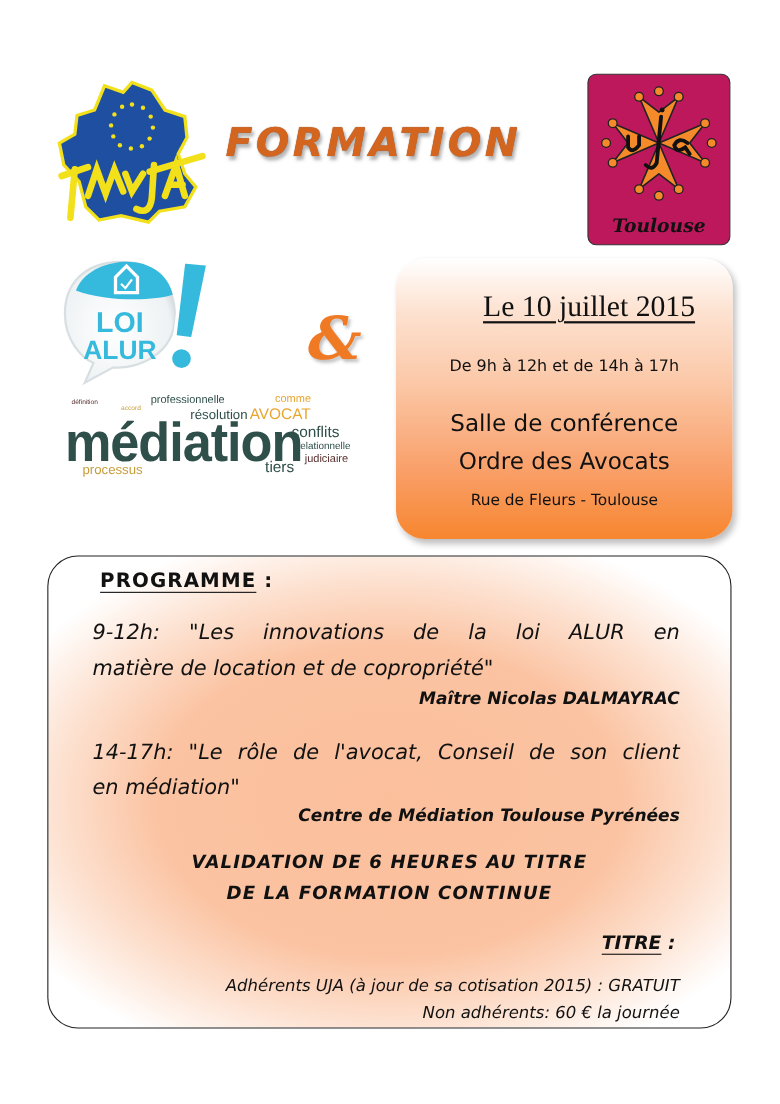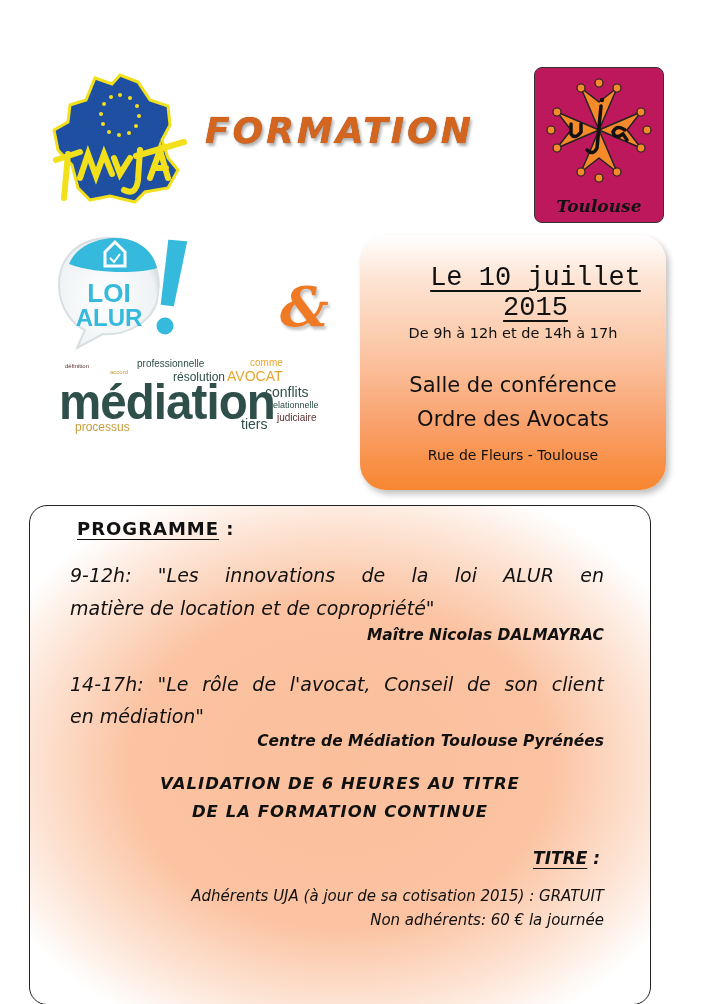--- a/index.html
+++ b/index.html
@@ -30,29 +30,29 @@
   
   #cloud { left:45px; top:355px; width:290px; height:80px; }
   #cloud .big { position:absolute; left:14px; top:22px; font-family:"Liberation Sans", sans-serif;
      font-weight:bold; font-size:50px; color:#2f4f4a; letter-spacing:-1px; transform:scaleX(0.95); transform-origin:left; line-height:1; }
   .w { position:absolute; font-family:"Liberation Sans", sans-serif; font-weight:normal; line-height:1; white-space:nowrap; }
 
   
   #datebox { left:360px; top:235px; width:306px; height:255px; border-radius:26px;
      background:linear-gradient(to bottom, #ffffff 0%, #fde3d2 18%, #fbc7a6 45%, #f9a06a 75%, #f7862f 100%);
      box-shadow: 3px 4px 6px rgba(0,0,0,0.25); text-align:center; }
-  #date-title { position:absolute; left:0; right:0; top:28px; font-family:Liberation Mono, monospace;
+  #date-title { position:absolute; left:0; right:0; top:28px; font-family:Liberation Serif, serif;
      font-size:27px; text-decoration:underline; text-decoration-thickness:2px; text-underline-offset:5px; color:#111;padding-left:45px; }
   #date-hours { position:absolute; left:0; right:0; top:90px; font-size:14.5px; color:#111; }
   #date-room { position:absolute; left:0; right:0; top:138px; font-size:21px; color:#111; }
   #date-order { position:absolute; left:0; right:0; top:172px; font-size:21px; color:#111; }
   #date-street { position:absolute; left:0; right:0; top:212px; font-size:14px; color:#111; }
 
   
-  #prog { left:29px; top:505px; width:622px; height:500px; border:1.6px solid #222; border-radius:18px;
+  #prog { left:43px; top:505px; width:622px; height:430px; border:1.6px solid #222; border-radius:28px;
      box-sizing:border-box; overflow:hidden;
      background: radial-gradient(ellipse 62% 60% at 50% 52%, #fbbf9c 0%, #fbc3a2 55%, #fde3d3 80%, #ffffff 100%); }
   .pt { position:absolute; color:#111; font-family:"DejaVu Sans", sans-serif; font-style:italic; }
   #prog-title { left:47px; top:12px; font-style:normal; font-weight:bold; font-size:18px; letter-spacing:1px; }
   #prog-title u { text-decoration:underline; text-underline-offset:4px; }
   #s1-line1 { left:40px; top:58px; right:46px; font-size:19px; text-align:justify; text-align-last:justify; }
   #s1-line2 { left:40px; top:91px; font-size:19px; }
   #s1-speaker { right:46px; top:120px; font-size:15.5px; font-weight:bold; }
   #s2-line1 { left:40px; top:167px; right:46px; font-size:19px; text-align:justify; text-align-last:justify; }
   #s2-line2 { left:40px; top:199px; font-size:19px; }

